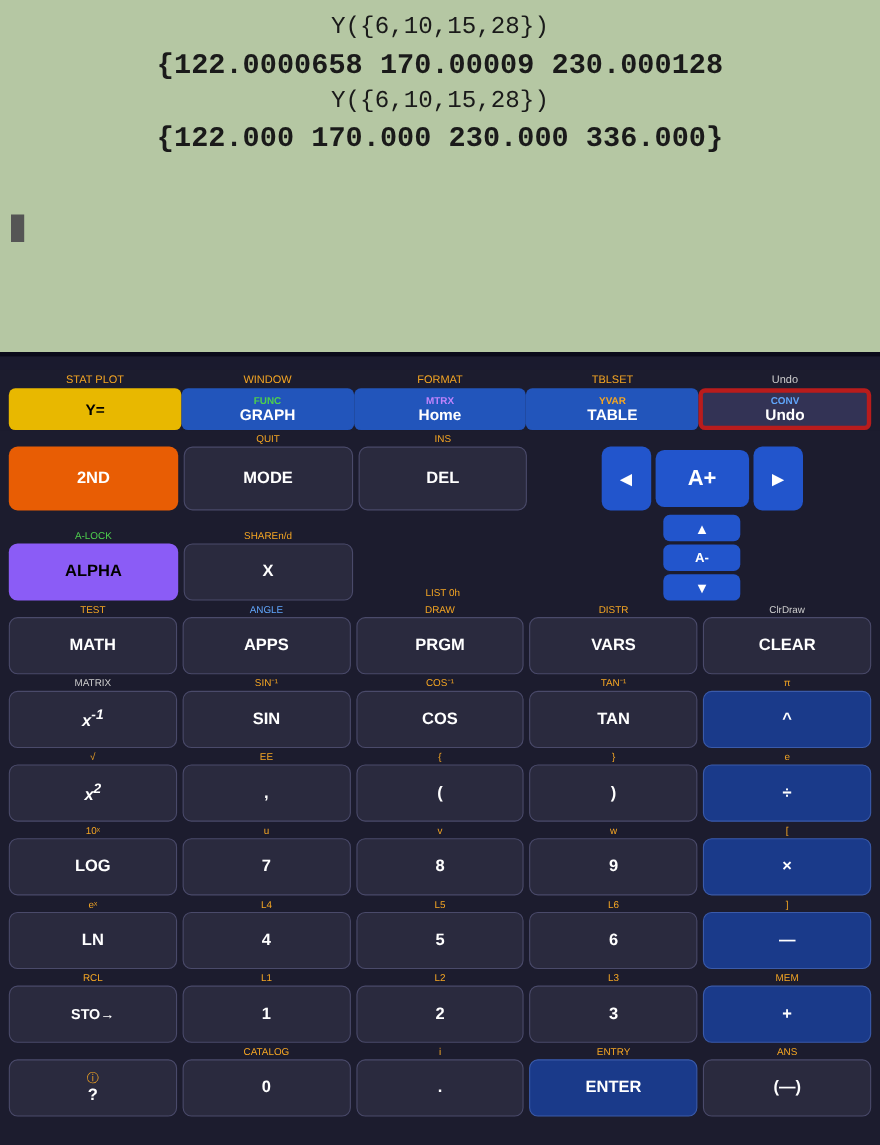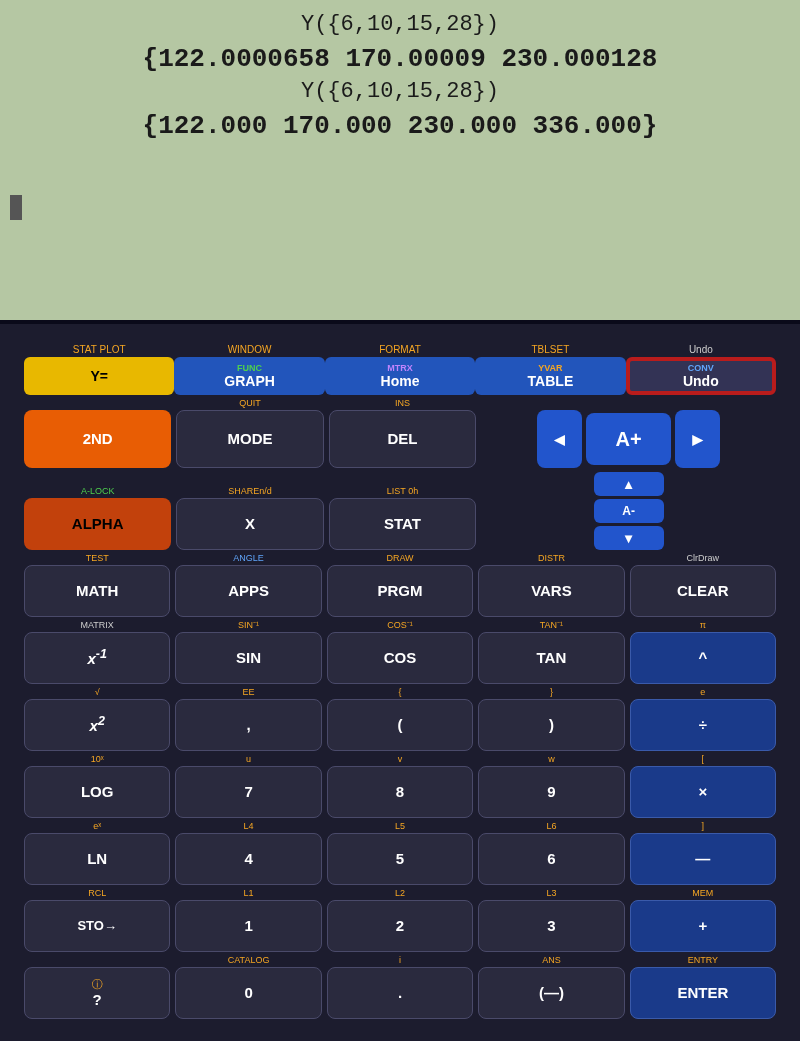--- a/index.html
+++ b/index.html
@@ -42,21 +42,22 @@
       top: 195px;
       width: 12px;
       height: 25px;
       background: #555;
     }
 
     
     .calc-body {
       background: #1c1c2e;
       flex: 1;
-      padding: 16px;
+      padding: 0;
+      margin-top: 12px;
     }
 
     
     .top-function-row {
       display: flex;
       justify-content: space-between;
       padding: 4px 8px 0;
       background: #1c1c2e;
     }
     .func-btn-wrap {
@@ -143,21 +144,21 @@
       color: white;
       text-align: center;
       line-height: 1.1;
     }
     .key-main-label.italic {
       font-style: italic;
     }
 
     
     .key-orange { background: #e85d04; }
-    .key-teal { background: #c2410c; }
+    .key-teal { background: #8b5cf6; }
     .key-dark { background: #2a2a3e; border: 1px solid #4a4a6a; }
     .key-blue { background: #1a3a8a; border: 1px solid #3a5aaa; }
 
     
     .nav-cluster {
       display: flex;
       flex-direction: column;
       align-items: center;
       flex: 2;
       gap: 2px;
@@ -301,23 +302,20 @@
 
       <div class="key-wrap">
         <div class="key-top-label">SHAREn/d</div>
         <button class="key key-dark" style="height:52px;">
           <span class="key-main-label">X</span>
         </button>
       </div>
 
       <div class="key-wrap">
         <div class="key-top-label">LIST  0h</div>
-        <button class="key key-dark" style="height:52px;">
-          <span class="key-main-label">STAT</span>
-        </button>
       </div>
 
       <div class="nav-cluster" style="flex:2;flex-direction:column;gap:3px;justify-content:center;">
         <button class="nav-btn" style="width:70px;height:24px;border-radius:6px;align-self:center;">
           <span>▲</span>
         </button>
         <div style="display:flex;gap:4px;align-items:center;justify-content:center;">
           <button class="nav-btn" style="width:70px;height:24px;border-radius:6px;font-size:12px;">
             <span>A-</span>
           </button>
@@ -540,27 +538,27 @@
           <span class="key-main-label">0</span>
         </button>
       </div>
       <div class="key-wrap">
         <div class="key-top-label">i</div>
         <button class="key key-dark">
           <span class="key-main-label">.</span>
         </button>
       </div>
       <div class="key-wrap">
-        <div class="key-top-label">ANS</div>
-        <button class="key key-dark">
-          <span class="key-main-label">(—)</span>
-        </button>
-      </div>
-      <div class="key-wrap">
         <div class="key-top-label">ENTRY</div>
         <button class="key key-blue">
           <span class="key-main-label">ENTER</span>
         </button>
       </div>
+      <div class="key-wrap">
+        <div class="key-top-label">ANS</div>
+        <button class="key key-dark">
+          <span class="key-main-label">(—)</span>
+        </button>
+      </div>
     </div>
 
   </div>
 </div>
 
 </body></html>

